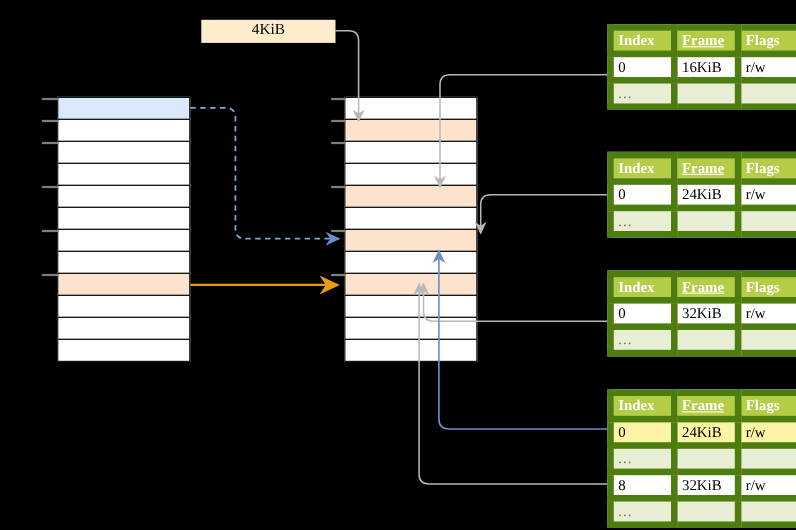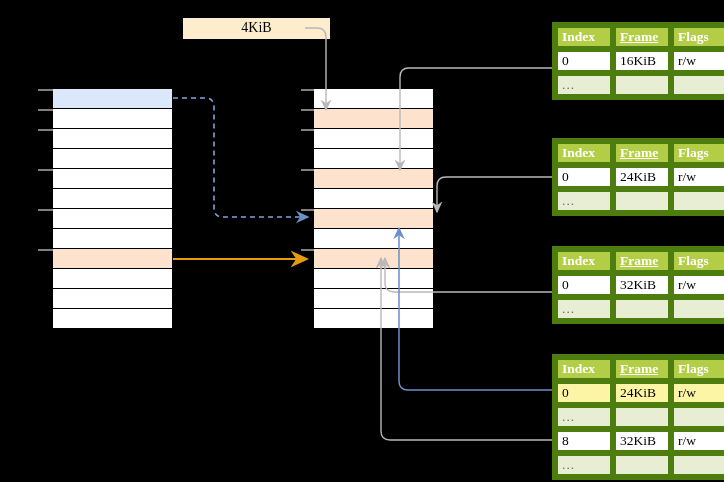--- a/index.html
+++ b/index.html
@@ -91,21 +91,21 @@
     left: 0; top: 0;
     width: 724px; height: 482px;
     pointer-events: none;
   }
 </style>
 </head>
 <body>
 
 <div id="stage">
 
-  <div class="size-label" style="left:183px; top:18px; width:147px; height:21px;">4KiB</div>
+  <div class="size-label" style="left:183px; top:18px; width:122px; height:21px;">4KiB</div>
 
   <div class="col" style="left:52px; top:88px; width:121px; height:241px;">
     <div class="cell blue" style="left:0; top:0px;   width:121px; height:21px;"></div>
     <div class="cell" style="left:0; top:20px;  width:121px; height:21px;"></div>
     <div class="cell" style="left:0; top:40px;  width:121px; height:21px;"></div>
     <div class="cell" style="left:0; top:60px;  width:121px; height:21px;"></div>
     <div class="cell" style="left:0; top:80px;  width:121px; height:21px;"></div>
     <div class="cell" style="left:0; top:100px; width:121px; height:21px;"></div>
     <div class="cell" style="left:0; top:120px; width:121px; height:21px;"></div>
     <div class="cell" style="left:0; top:140px; width:121px; height:21px;"></div>

